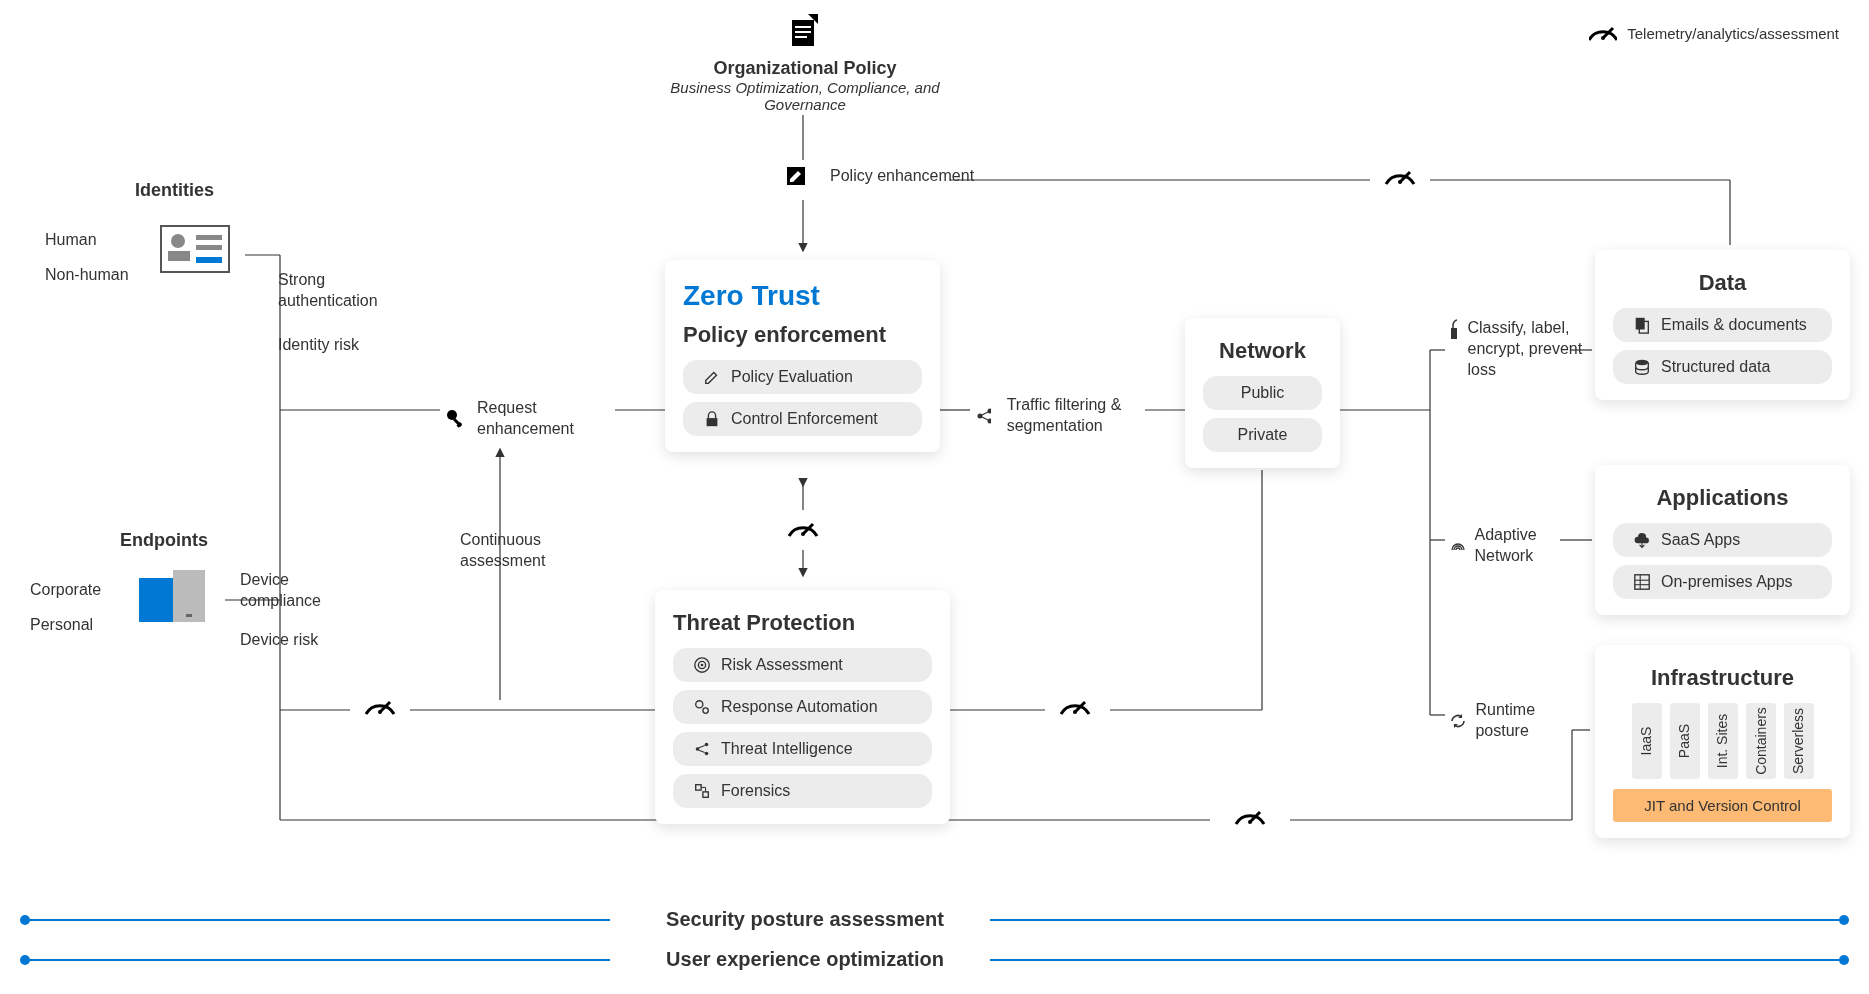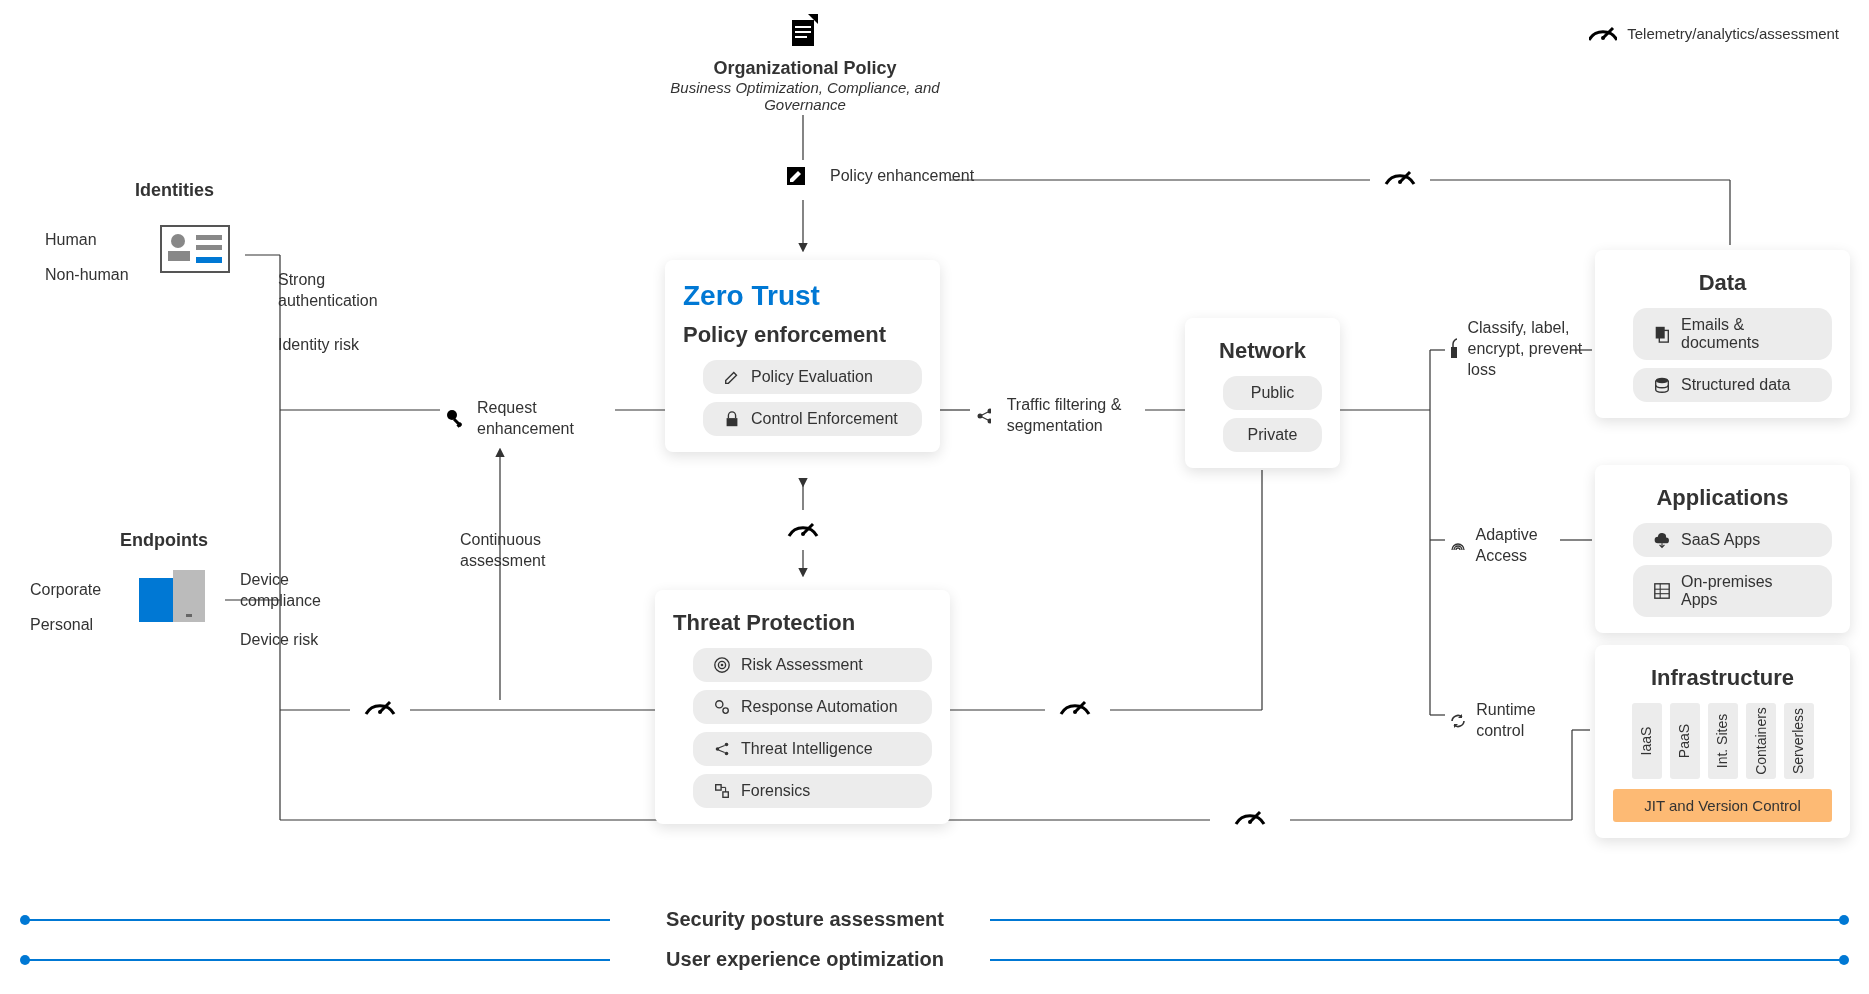--- a/index.html
+++ b/index.html
@@ -29,21 +29,20 @@
   .zero { color: #0078D4; font-weight: 600; font-size: 28px; margin-bottom: 10px; }
   .pill {
     display: flex;
     align-items: center;
     gap: 10px;
     background: #ececec;
     border-radius: 14px;
     padding: 8px 20px;
     margin-bottom: 8px;
     font-size: 16px;
-    margin-left: 20px;
   }
   .pill:last-child { margin-bottom: 0; }
   .pill svg, .pill .ic { width: 18px; height: 18px; flex: 0 0 18px; }
   .infra-cols { display: flex; gap: 8px; justify-content: center; margin-bottom: 10px; }
   .infra-col {
     background: #ececec;
     width: 30px; height: 76px;
     display: flex; align-items: center; justify-content: center;
     border-radius: 3px;
   }
@@ -282,40 +281,40 @@
 <div class="abs card network" style="left:1185px;top:318px;width:155px">
   <div class="card-title center">Network</div>
   <div class="pill">
       <span>Public</span>
     </div>
   <div class="pill">
       <span>Private</span>
     </div>
 </div>
 
-<div class="abs" style="left:1448px;top:318px;display:flex;align-items:center;gap:10px;width:140px">
+<div class="abs" style="left:1448px;top:318px;display:flex;align-items:flex-start;gap:10px;width:140px">
   <svg width="20" height="24">
       <rect x="3" y="10" width="14" height="11" fill="#333"></rect>
       <path d="M5 10 V7 a5 5 0 0 1 10 0 V10" fill="none" stroke="#333" stroke-width="1.5"></path>
     </svg>
   <span class="label">Classify, label, encrypt, prevent loss</span>
 </div>
 <div class="abs" style="left:1448px;top:525px;display:flex;align-items:center;gap:10px;width:130px">
   <svg width="20" height="20">
       <path d="M4 14 a6 6 0 0 1 12 0 M6 14 a4 4 0 0 1 8 0 M8 14 a2 2 0 0 1 4 0" fill="none" stroke="#333" stroke-width="1.3"></path>
     </svg>
-  <span class="label">Adaptive Access</span>
+  <span class="label">Adaptive Network</span>
 </div>
 <div class="abs" style="left:1448px;top:700px;display:flex;align-items:center;gap:10px;width:130px">
   <svg width="20" height="20">
       <path d="M4 10 a6 6 0 0 1 10 -4 M16 10 a6 6 0 0 1 -10 4" fill="none" stroke="#333" stroke-width="1.6"></path>
       <path d="M14 3 L14 7 L10 7 Z" fill="#333"></path>
       <path d="M6 17 L6 13 L10 13 Z" fill="#333"></path>
     </svg>
-  <span class="label">Runtime control</span>
+  <span class="label">Runtime posture</span>
 </div>
 
 <div class="abs card" style="left:1595px;top:250px;width:255px">
   <div class="card-title center">Data</div>
   <div class="pill">
     <svg viewBox="0 0 20 20">
         <rect x="3" y="2" width="10" height="13" fill="#333"></rect>
         <rect x="7" y="6" width="10" height="13" fill="none" stroke="#333" stroke-width="1.5"></rect>
       </svg>
     <span>Emails &amp; documents</span>

